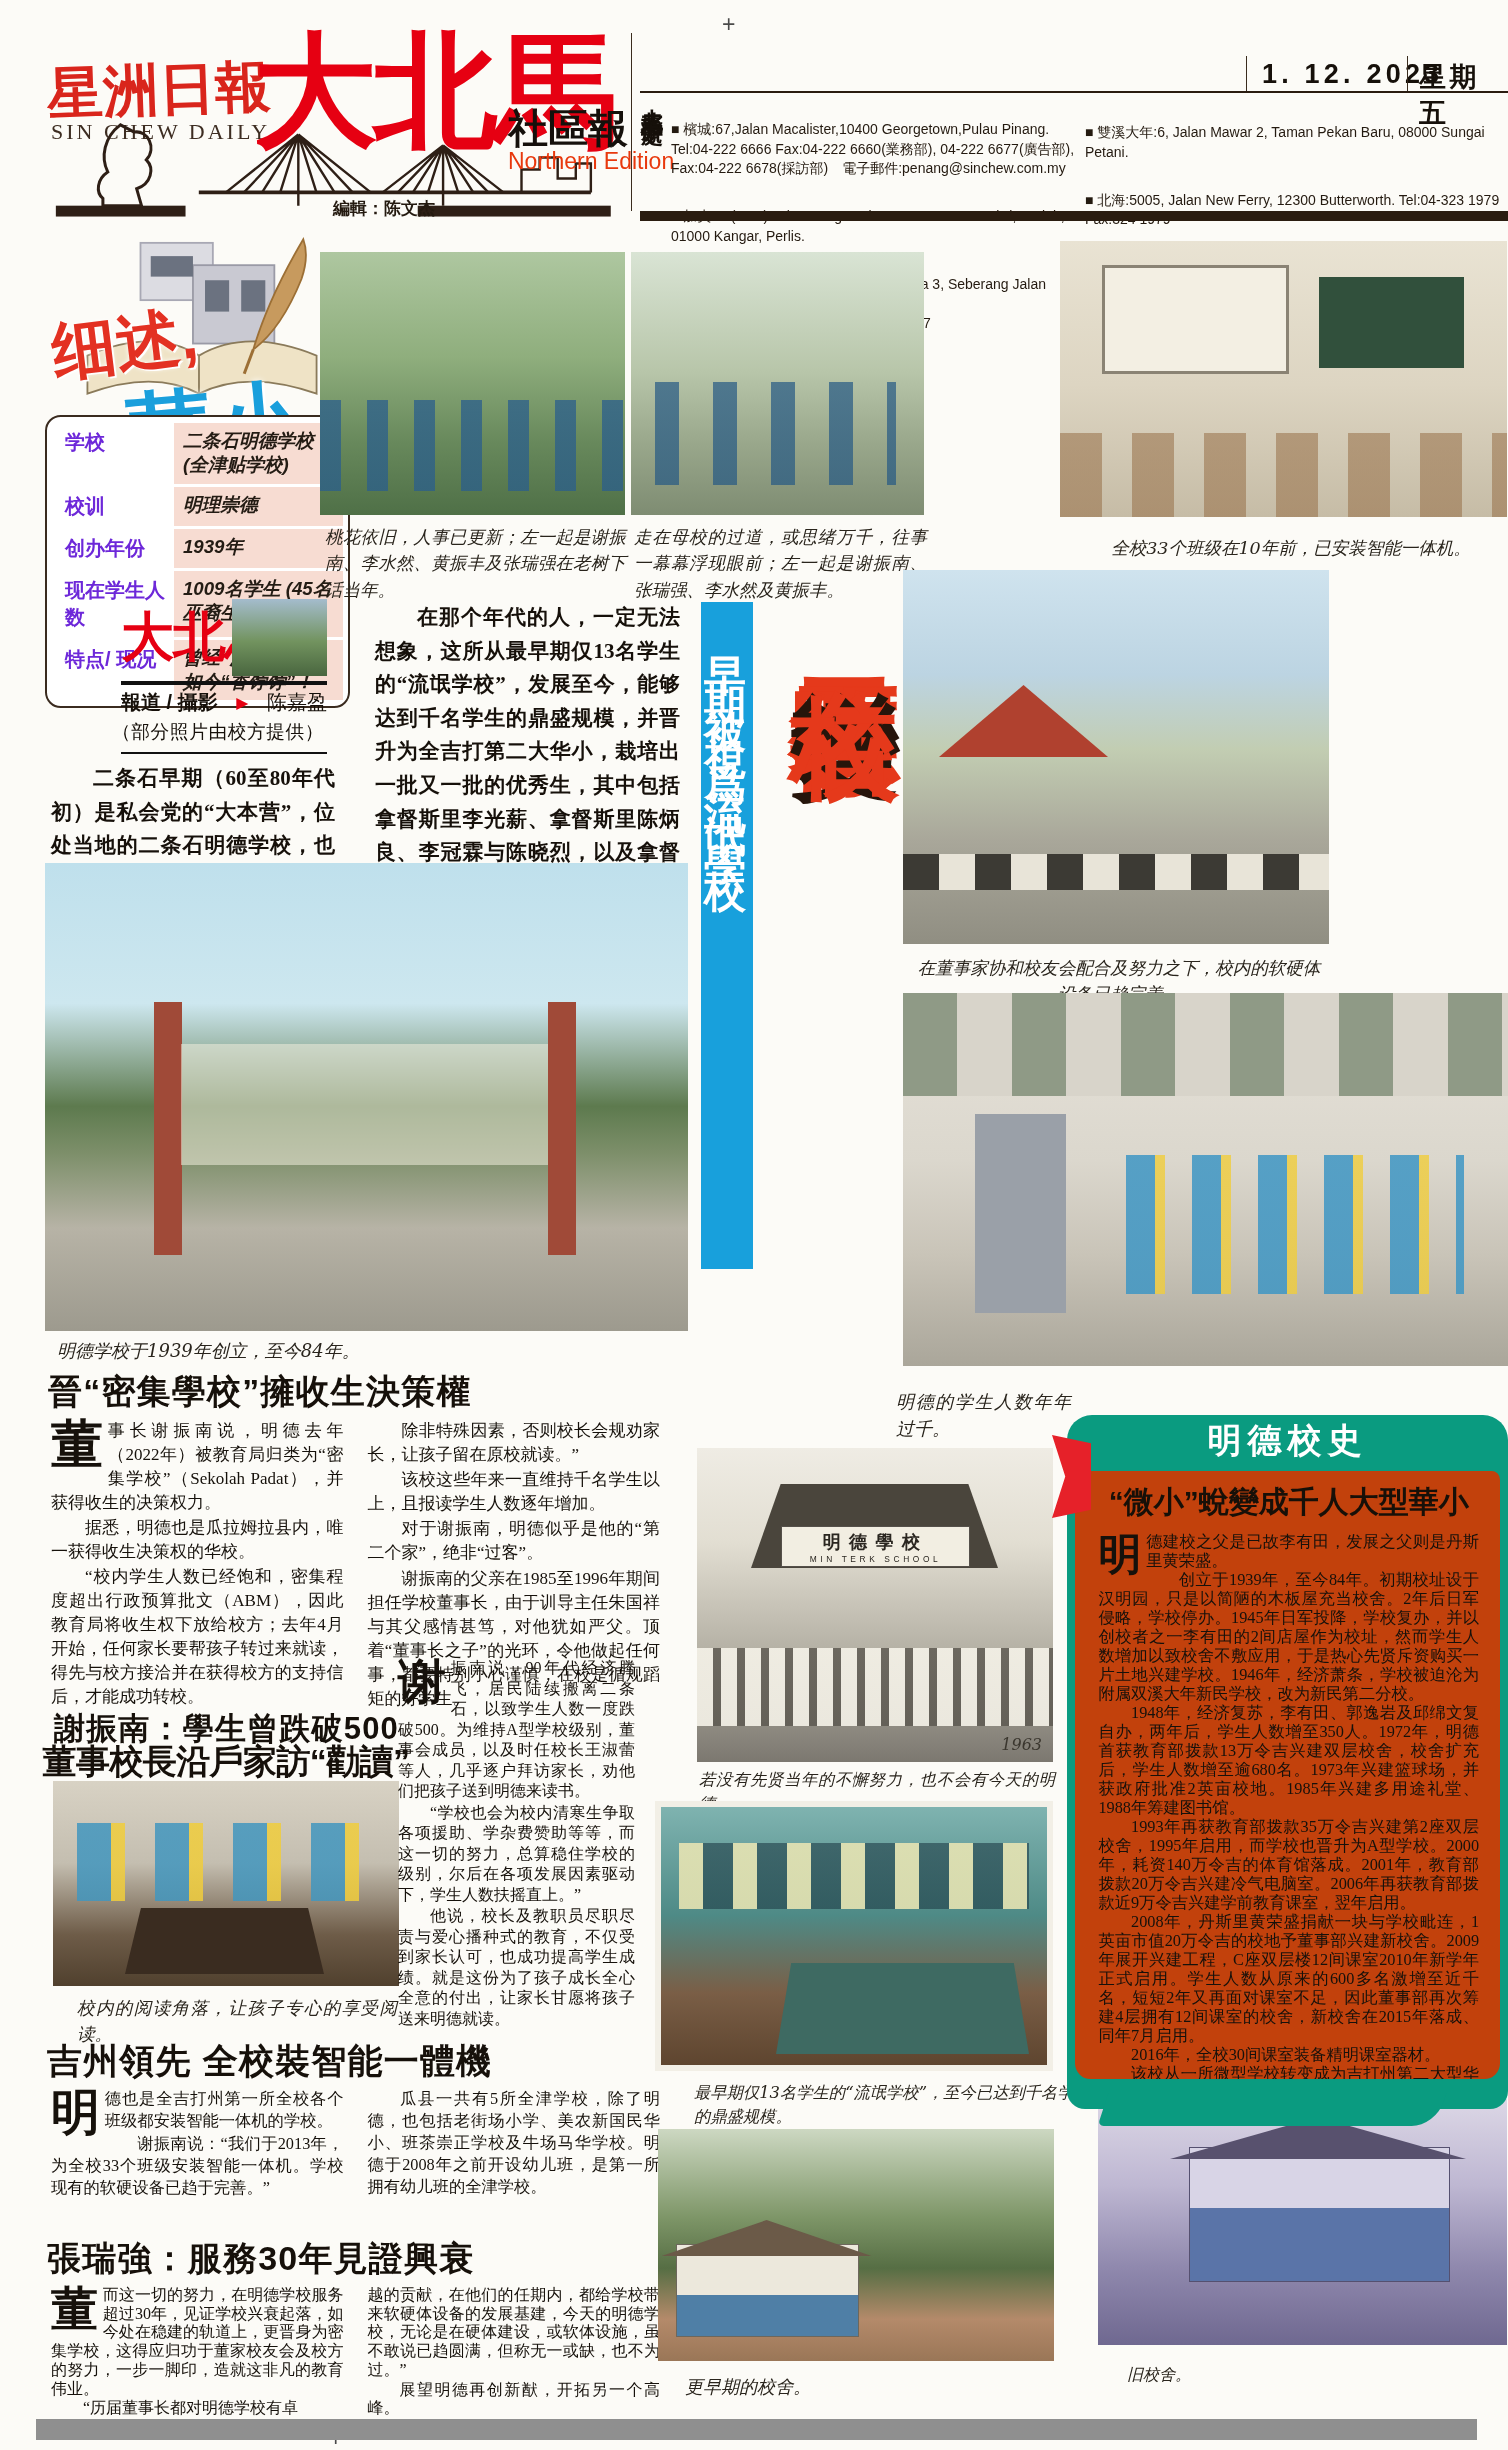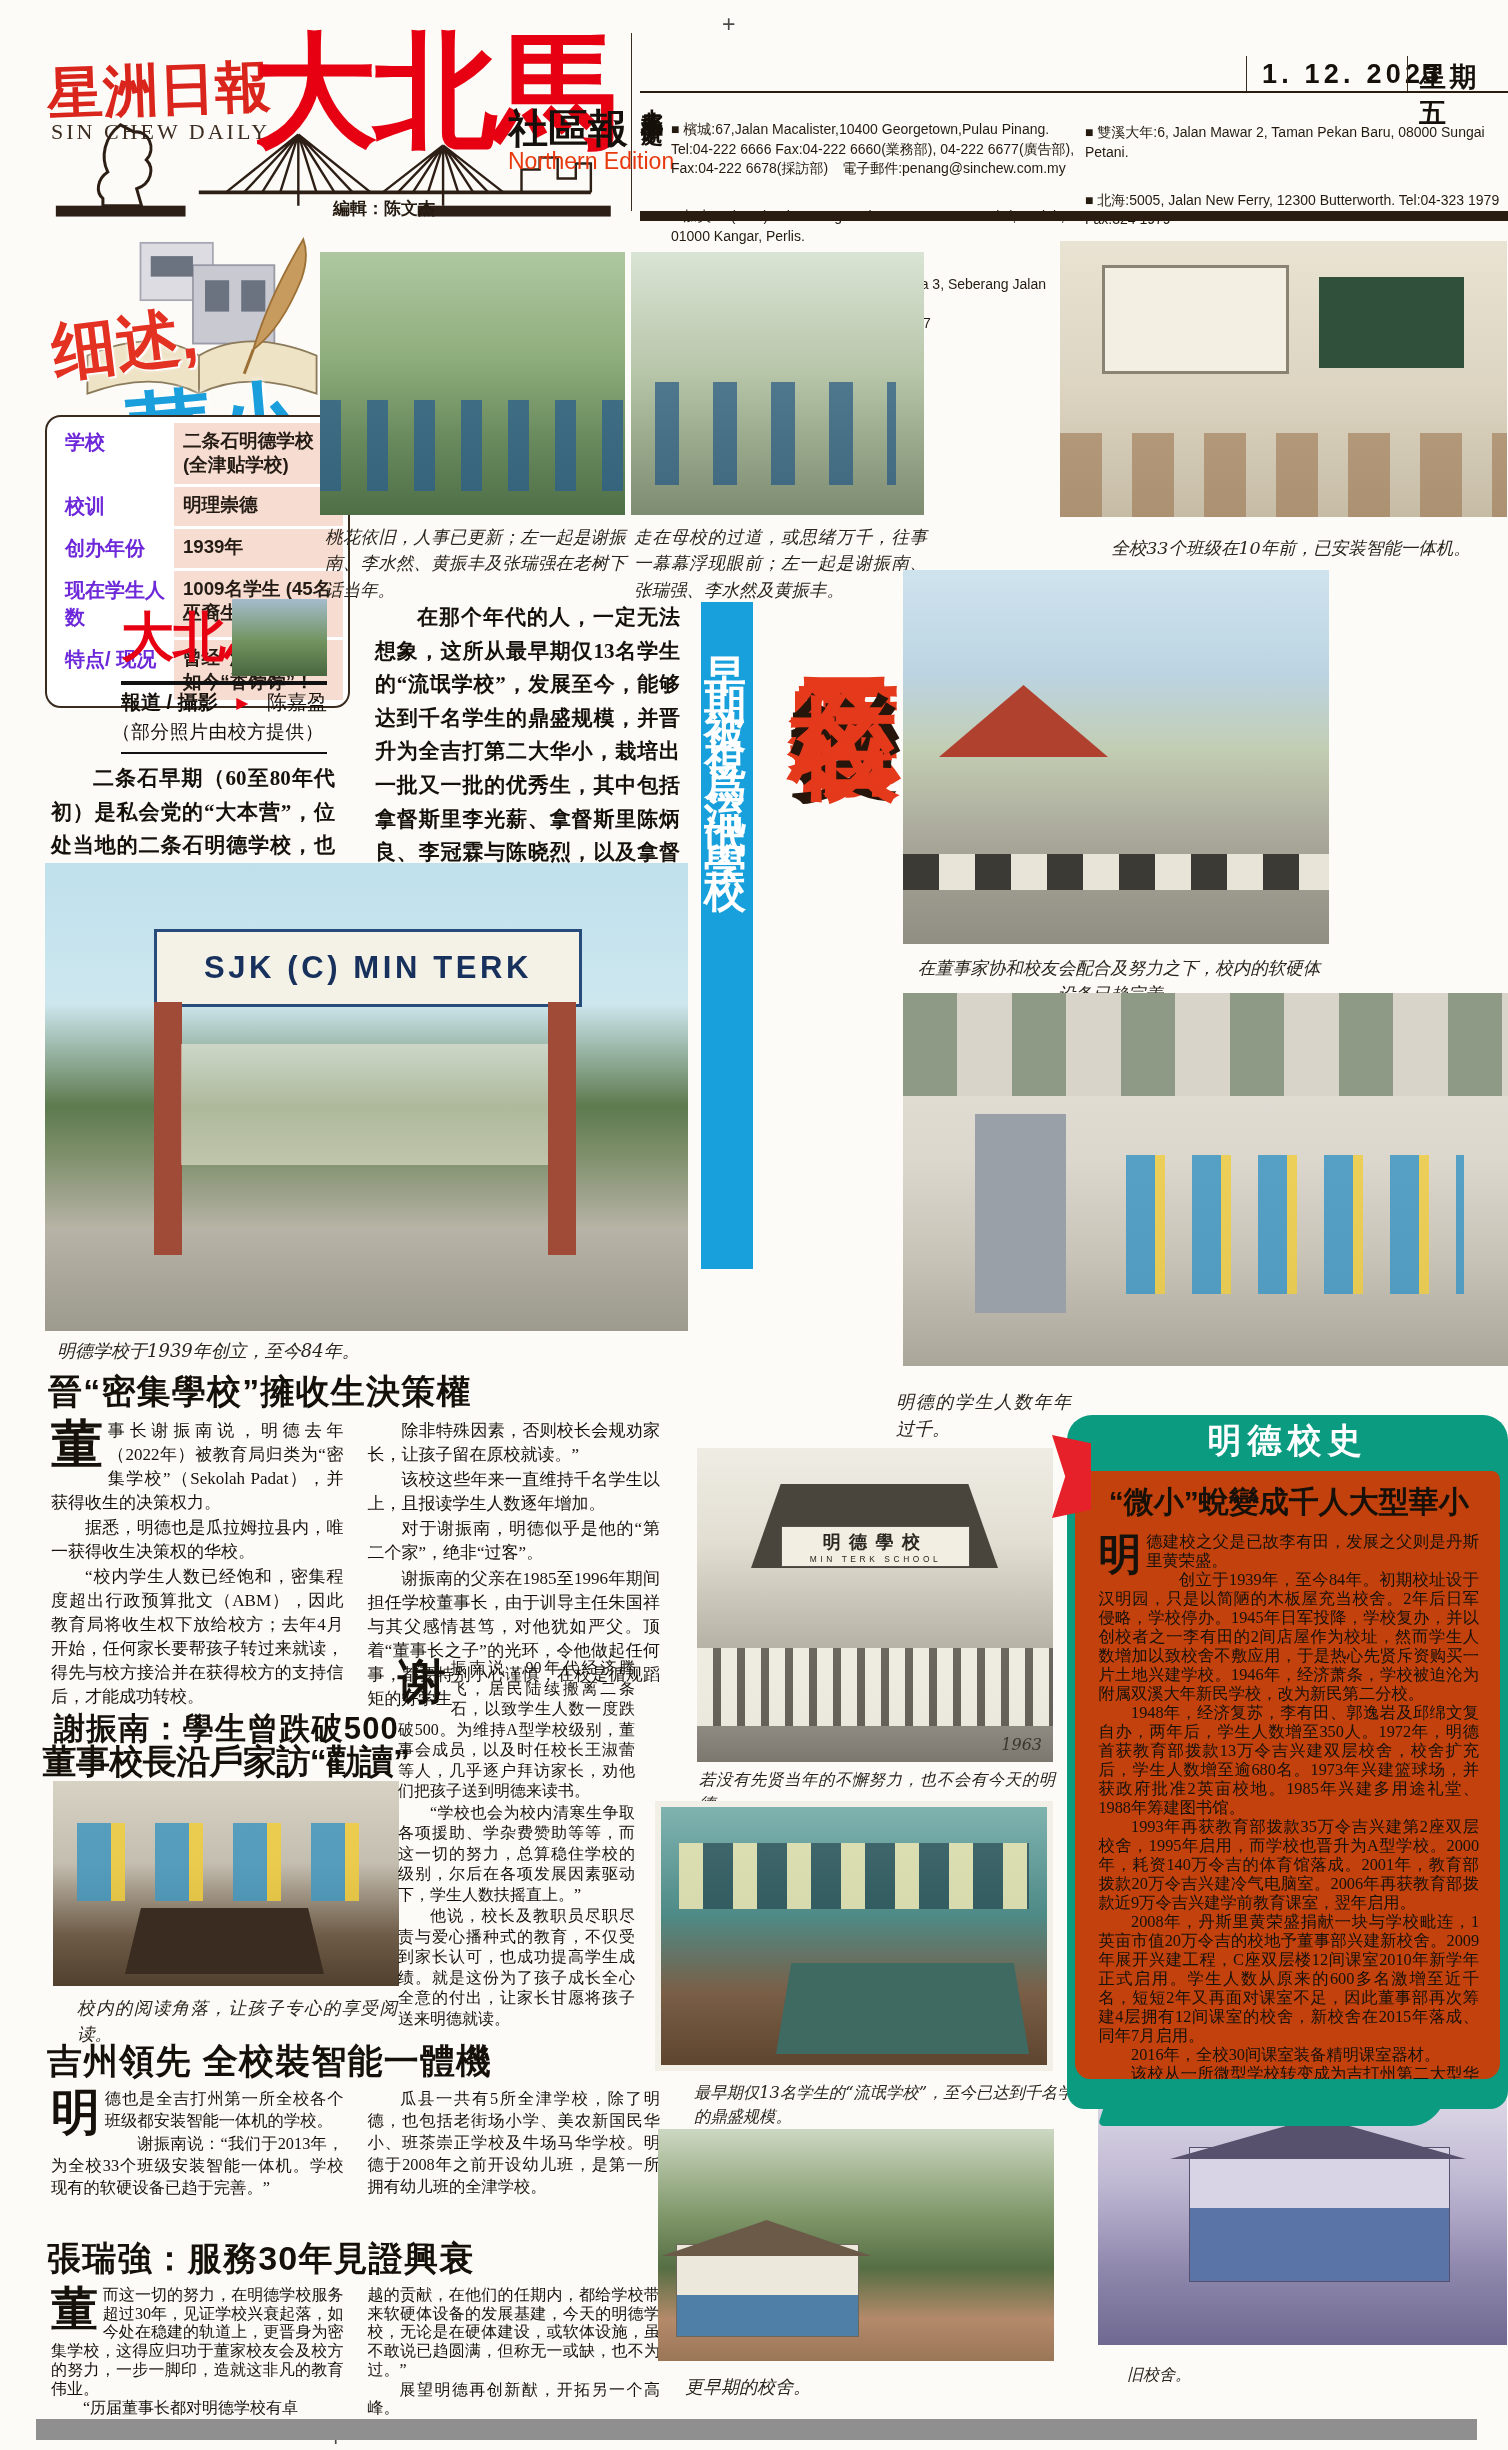--- a/index.html
+++ b/index.html
@@ -14,21 +14,21 @@
   .bp{margin:0 0 1.2px 0;text-indent:2em;}
   .bp.nodent{text-indent:0;}
   .dropcap{float:left;font-weight:700;line-height:.92;padding:2.4px 4.8px 0 0;}
   .hd{position:absolute;font-weight:700;color:#16100a;letter-spacing:1.2px;white-space:nowrap;}
   .addr{white-space:pre-line;font-size:14px;line-height:1.38;color:#241a10;font-weight:500;}
   .addr div{margin-bottom:9.7px;}
   .vtext{writing-mode:vertical-rl;text-orientation:upright;}
   .rule{position:absolute;background:#2a1c10;}
   .info-row{display:flex;align-items:stretch;border-bottom:3.6px solid #fff;}
   .info-label{width:107px;padding:6px 2.4px 6px 13.3px;color:#6d28d9;font-weight:700;font-size:20px;background:#fff;flex:none;}
-  .info-value{flex:1;background:#f7dcd2;padding:6px 7.2px 6px 8.4px;font-size:18.7px;color:#241c14;font-weight:600;line-height:1.3;}
+  .info-value{flex:1;background:#f7dcd2;padding:6px 7.2px 6px 8.4px;font-size:18.7px;color:#241c14;font-weight:600;line-height:1.3;font-style:italic;}
   .regmark{position:absolute;color:#4a4a4a;font-size:23px;font-weight:300;}
   .sb-p{margin:0;text-indent:2em;}
   .sb-p.nodent{text-indent:0;}
 </style>
 </head>
 <body>
 
 <div id="page">
 
   <div class="regmark" style="left:722px;top:11px;">+</div>
@@ -167,23 +167,20 @@
   <div class="cap" style="left:911px;top:955px;width:416px;font-size:17.5px;text-align:center;">在董事家协和校友会配合及努力之下，校内的软硬体设备已趋完善。</div>
 
   <div class="photo" style="left:903px;top:993px;width:605px;height:373px;background:linear-gradient(180deg,#e7e3da 0%,#dbd7cd 45%,#c9c4b8 70%,#aaa69a 100%);">
     <div style="position:absolute;left:0;top:0;width:100%;height:103px;background:repeating-linear-gradient(90deg,#8f9a86 0 54px,#d8d4ca 54px 109px);"></div>
     <div style="position:absolute;left:223px;bottom:72px;width:338px;height:139px;background:repeating-linear-gradient(90deg,rgba(62,150,196,.85) 0 29px,rgba(240,205,60,.8) 29px 39px,rgba(0,0,0,0) 39px 66px);"></div>
     <div style="position:absolute;left:72px;top:121px;width:91px;height:199px;background:#9aa0a8;"></div>
   </div>
   <div class="cap" style="left:896px;top:1388px;width:175px;font-size:18px;">明德的学生人数年年过千。</div>
 
   <div class="photo" style="left:45px;top:863px;width:643px;height:468px;background:linear-gradient(180deg,#bfe0ec 0%,#cde7ef 30%,#5d7a4e 52%,#7d8f6a 62%,#b7b3a6 78%,#9d9a8e 100%);">
-    <div style="position:absolute;left:109px;top:66px;width:422px;height:72px;background:#f4f1e6;border:3.6px solid #274b7a;display:flex;align-items:center;justify-content:center;">
-      <span style="font-size:31px;font-weight:900;color:#17315c;letter-spacing:3.6px;">SJK (C) MIN TERK</span>
-    </div>
     <div style="position:absolute;left:109px;top:139px;width:28px;height:253px;background:#a04a38;"></div>
     <div style="position:absolute;left:503px;top:139px;width:28px;height:253px;background:#a04a38;"></div>
     <div style="position:absolute;left:136px;top:181px;width:367px;height:121px;background:rgba(240,236,220,.55);"></div>
   </div>
   <div class="cap" style="left:57px;top:1337px;width:434px;font-size:18px;">明德学校于1939年创立，至今84年。</div>
 
   <div class="hd" style="left:48px;top:1369px;font-size:34px;">晉“密集學校”擁收生決策權</div>
   <div class="art cols" style="left:51px;top:1419px;width:609px;font-size:17px;line-height:24px;gap:24px;color:#16110b;">
     <div class="col">
       <p class="bp nodent"><span class="dropcap" style="font-size:52px;">董</span><span>事长谢振南说，明德去年（2022年）被教育局归类为“密集学校”（Sekolah Padat），并获得收生的决策权力。</span></p>

